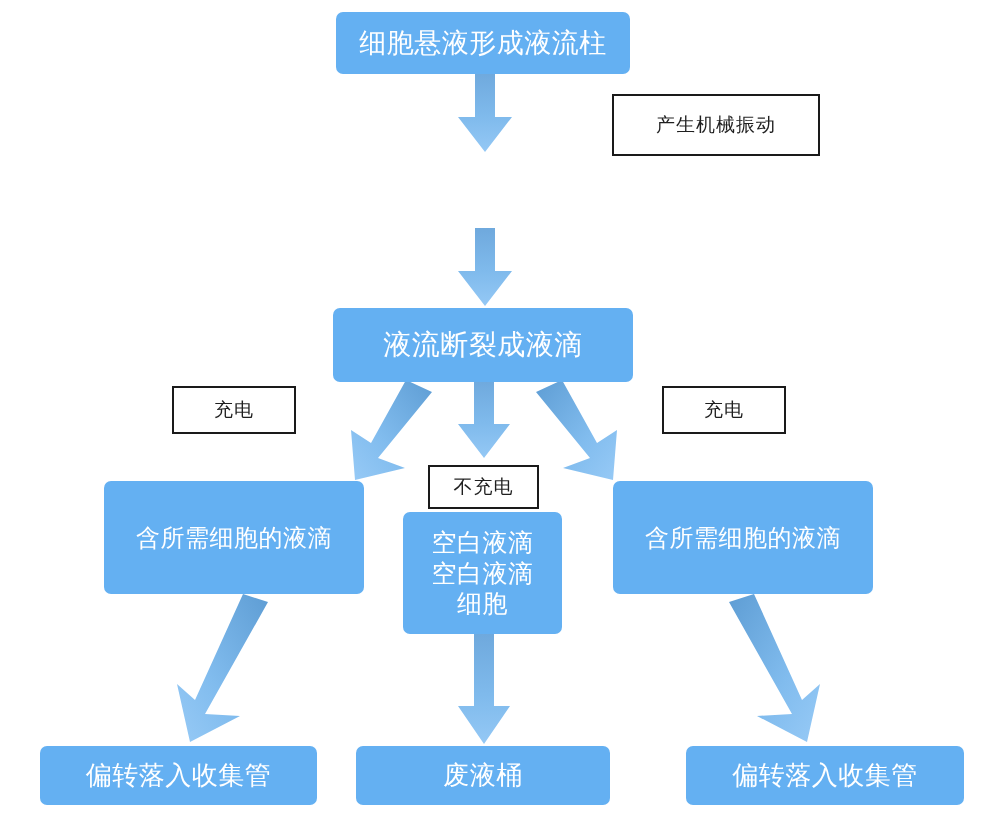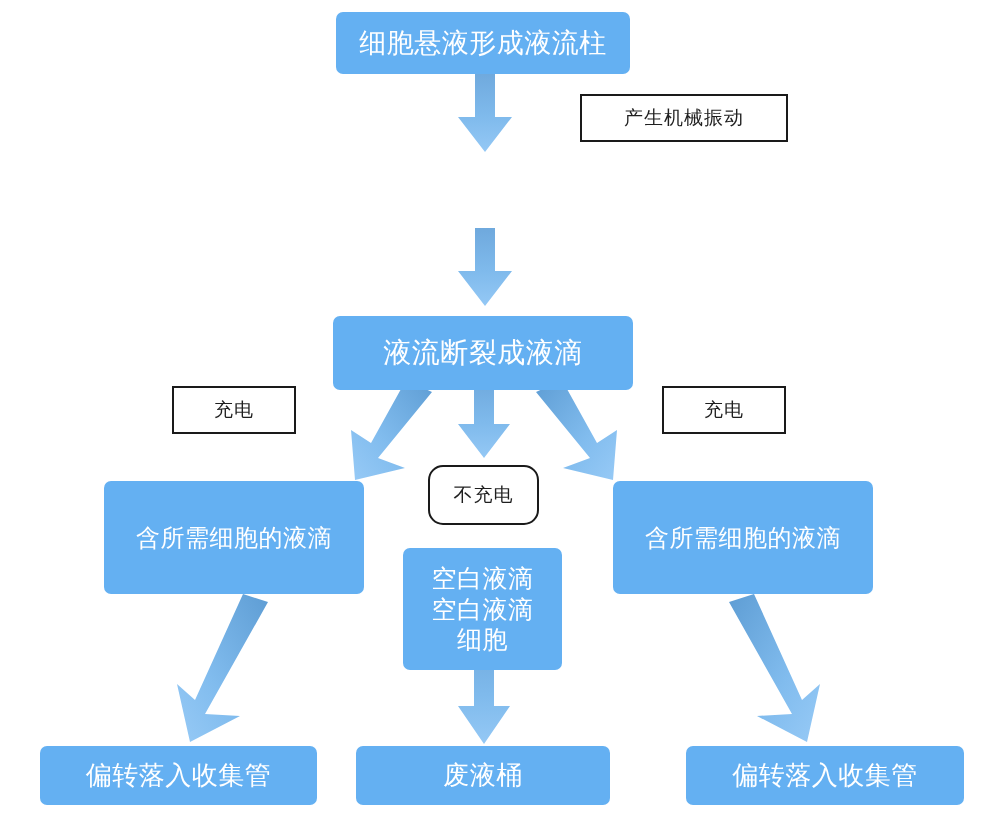--- a/index.html
+++ b/index.html
@@ -120,34 +120,34 @@
   </div>
 
   <div class="arrow" style="left:722px; top:594px; width:125px; height:150px;">
     <svg width="125" height="150" viewBox="0 0 125 150">
       <polygon points="32,0 7,8 70,120 35,122 85,148 98,90 80,106" fill="url(#gradDR)"></polygon>
     </svg>
   </div>
 
   <div class="proc-box" style="left:336px; top:12px; width:294px; height:62px; font-size:27px;">细胞悬液形成液流柱</div>
 
-  <div class="note-box" style="left:580px; top:94px; width:208px; height:48px;">产生机械振动</div>
+  <div class="note-box" style="left:612px; top:94px; width:208px; height:62px;">产生机械振动</div>
 
 
-  <div class="proc-box" style="left:333px; top:308px; width:300px; height:74px; font-size:28px;margin-top:8px;">液流断裂成液滴</div>
+  <div class="proc-box" style="left:333px; top:308px; width:300px; height:74px; font-size:28px;">液流断裂成液滴</div>
 
   <div class="note-box" style="left:172px; top:386px; width:124px; height:48px;">充电</div>
 
   <div class="note-box" style="left:662px; top:386px; width:124px; height:48px;">充电</div>
 
-  <div class="note-box" style="left:428px; top:465px; width:111px; height:60px;border-radius:15px;">不充电</div>
+  <div class="note-box" style="left:428px; top:465px; width:111px; height:44px;">不充电</div>
 
   <div class="proc-box" style="left:104px; top:481px; width:260px; height:113px; font-size:24px;">含所需细胞的液滴</div>
 
-  <div class="proc-box" style="left:403px; top:512px; width:159px; height:122px; font-size:25px; flex-direction:column;margin-top:36px;">
+  <div class="proc-box" style="left:403px; top:512px; width:159px; height:122px; font-size:25px; flex-direction:column;">
     <span>空白液滴</span>
     <span>空白液滴</span>
     <span>细胞</span>
   </div>
 
   <div class="proc-box" style="left:613px; top:481px; width:260px; height:113px; font-size:24px;">含所需细胞的液滴</div>
 
   <div class="proc-box" style="left:40px; top:746px; width:277px; height:59px; font-size:26px;">偏转落入收集管</div>
 
   <div class="proc-box" style="left:356px; top:746px; width:254px; height:59px; font-size:26px;">废液桶</div>

